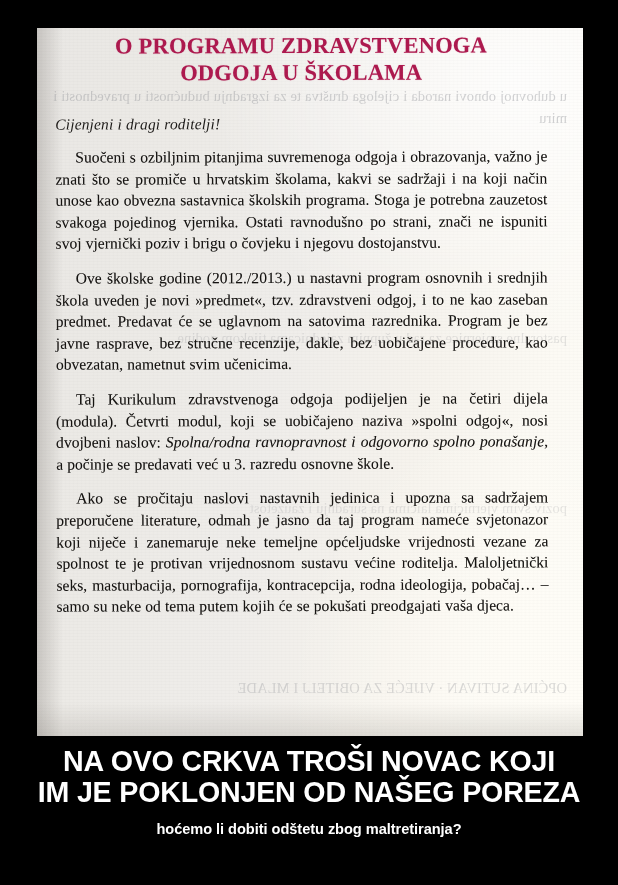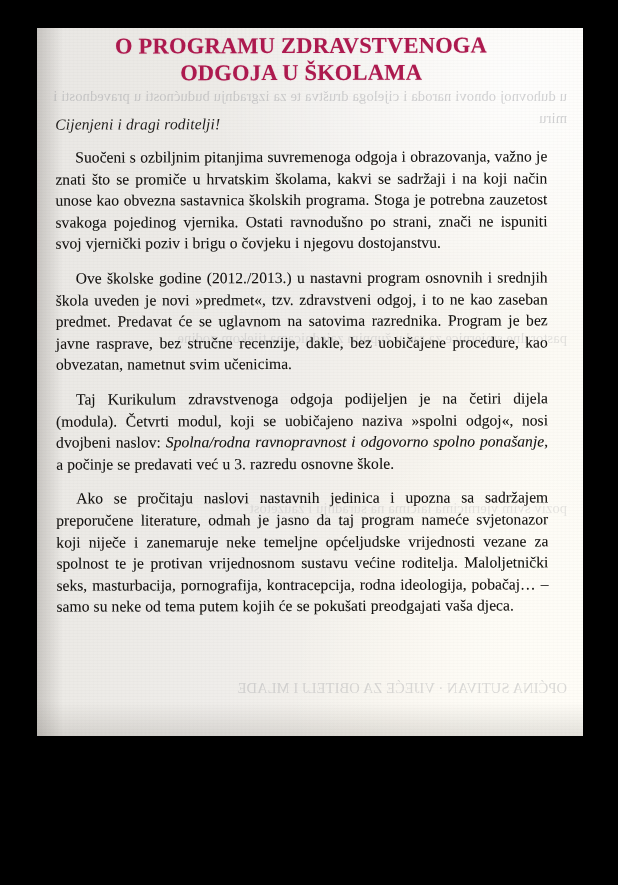--- a/index.html
+++ b/index.html
@@ -196,14 +196,19 @@
       <p class="body" id="para-3"><span>Taj Kurikulum zdravstvenoga odgoja podijeljen je na četiri dijela (modula). Četvrti modul, koji se uobičajeno naziva »spolni odgoj«, nosi dvojbeni naslov: </span><i>Spolna/rodna ravnopravnost i odgovorno spolno ponašanje</i><span>, a počinje se predavati već u 3. razredu osnovne škole.</span></p>
       <p class="body" id="para-4"><span>Ako se pročitaju naslovi nastavnih jedinica i upozna sa sadržajem preporučene literature, odmah je jasno da taj program nameće svjetonazor koji niječe i zanemaruje neke temeljne općeljudske vrijednosti vezane za spolnost te je protivan vrijednosnom sustavu većine roditelja. Maloljetnički seks, masturbacija, pornografija, kontracepcija, rodna ideologija, pobačaj… – samo su neke od tema putem kojih će se pokušati preodgajati vaša djeca.</span></p>
 
     </div>
 
     <div class="paper-grain"></div>
     <div class="spine-shade"></div>
     <div class="bottom-shade"></div>
   </div>
 
+  <div class="caption">
+    <div class="big">NA OVO CRKVA TROŠI NOVAC KOJI</div>
+    <div class="big">IM JE POKLONJEN OD NAŠEG POREZA</div>
+    <div class="small">hoćemo li dobiti odštetu zbog maltretiranja?</div>
+  </div>
 
 </div>
 
 </body></html>

